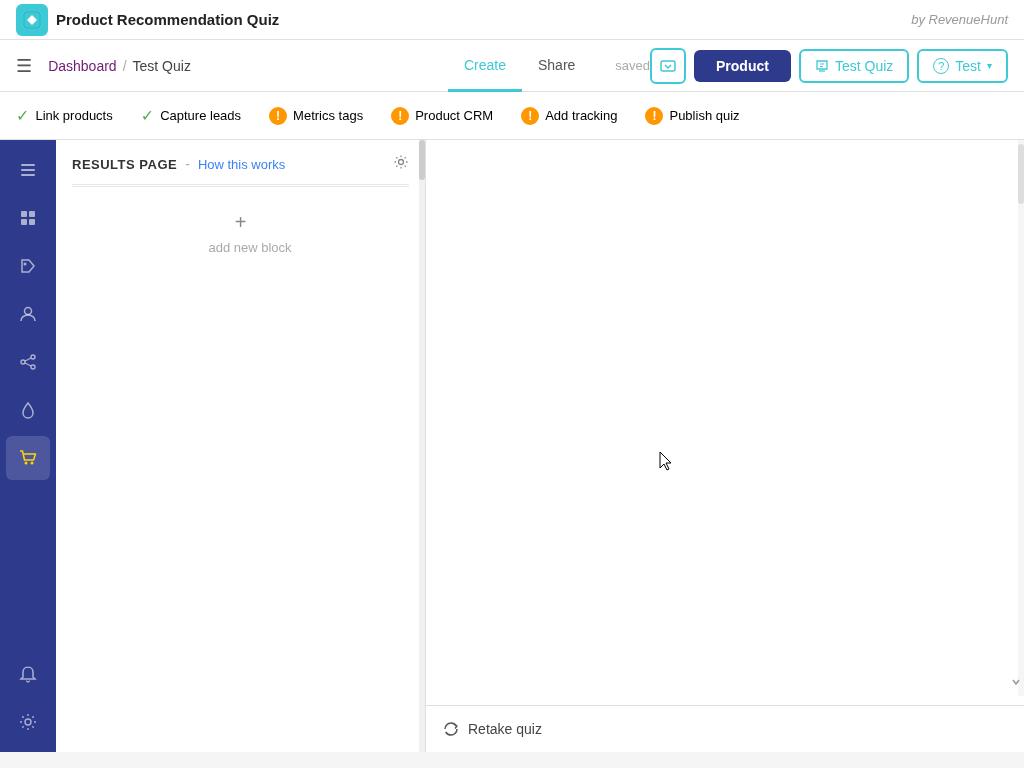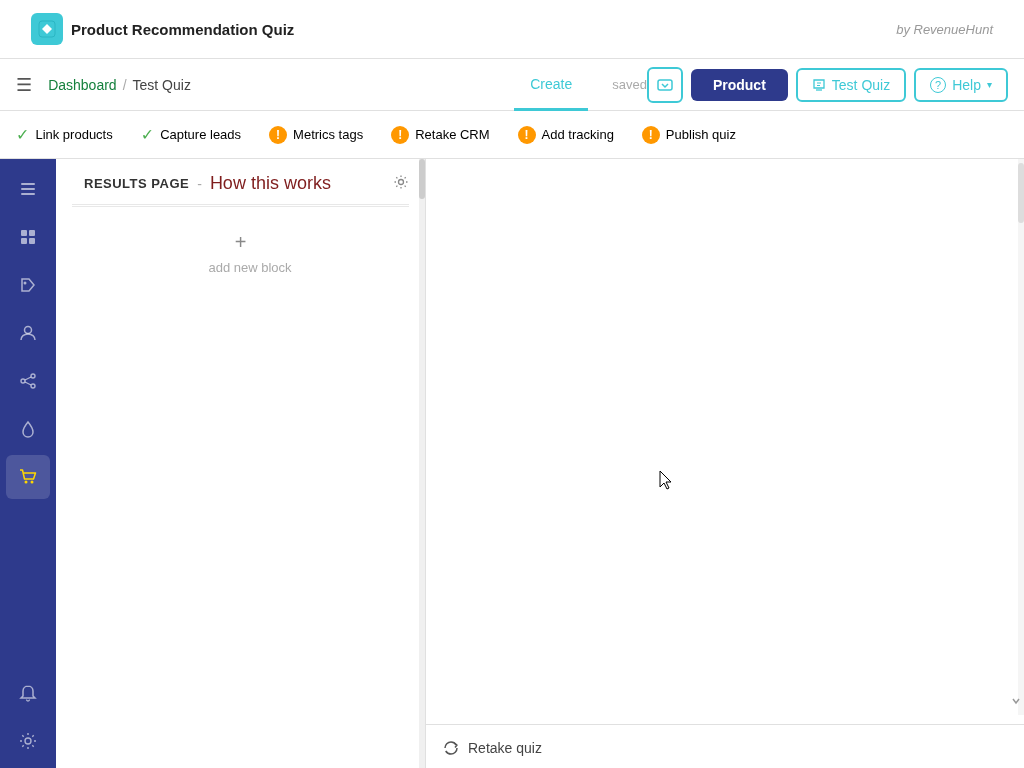--- a/index.html
+++ b/index.html
@@ -2,24 +2,24 @@
 <html><head>
   <meta charset="utf-8">
   <style>
     * { box-sizing: border-box; margin: 0; padding: 0; }
     body { font-family: -apple-system, BlinkMacSystemFont, 'Segoe UI', sans-serif; font-size: 14px; background: #f5f5f5; overflow: hidden; }
 
     
     .header {
       display: flex;
       align-items: center;
-      height: 59px;
+      height: 40px;
       background: #fff;
       border-bottom: 1px solid #e0e0e0;
-      padding: 0 31px;
+      padding: 0 16px;
       gap: 16px;
     }
     .header-logo {
       display: flex;
       align-items: center;
       gap: 8px;
       font-weight: 600;
       font-size: 15px;
       color: #222;
     }
@@ -57,21 +57,21 @@
       cursor: pointer;
       margin-right: 16px;
     }
     .breadcrumb {
       display: flex;
       align-items: center;
       gap: 6px;
       font-size: 14px;
     }
     .breadcrumb-dashboard {
-      color: #15803d;
+      color: #701a75;
       cursor: pointer;
     }
     .breadcrumb-sep { color: #aaa; }
     .breadcrumb-current { color: #444; font-weight: 500; }
     .nav-spacer { flex: 1; }
     .nav-tabs {
       display: flex;
       align-items: flex-end;
       gap: 0;
       margin-right: 24px;
@@ -219,31 +219,30 @@
       height: 40px;
       background: #ccc;
       border-radius: 3px;
     }
 
     .results-page-header {
       display: flex;
       align-items: center;
       padding: 14px 16px 10px 16px;
       gap: 8px;
-      margin-left: 12px;
     }
     .results-page-title {
       font-size: 13px;
       font-weight: 700;
       color: #333;
       letter-spacing: 0.5px;
     }
     .results-page-how {
-      color: #7f1d1d;
-      font-size: 18px;
+      color: #3b82f6;
+      font-size: 13px;
       cursor: pointer;
     }
     .results-page-gear {
       margin-left: auto;
       color: #888;
       font-size: 16px;
       cursor: pointer;
     }
 
     .divider-line {
@@ -330,60 +329,61 @@
 <div class="nav-bar">
   <span class="nav-hamburger">☰</span>
   <div class="breadcrumb">
     <span class="breadcrumb-dashboard">Dashboard</span>
     <span class="breadcrumb-sep">/</span>
     <span class="breadcrumb-current">Test Quiz</span>
   </div>
   <div class="nav-spacer"></div>
   <div class="nav-tabs">
     <div class="nav-tab active">Create</div>
+    <div class="nav-tab">Share</div>
   </div>
   <span class="nav-saved">saved</span>
   <div class="btn-icon">
     <svg width="16" height="16" viewBox="0 0 16 16" fill="none">
       <rect x="1" y="3" width="14" height="10" rx="2" stroke="#3ec9d6" stroke-width="1.5" fill="none"></rect>
       <path d="M5 7 L8 10 L11 7" stroke="#3ec9d6" stroke-width="1.5" fill="none"></path>
     </svg>
   </div>
   <button class="btn-publish">Product</button>
   <button class="btn-test-quiz">
     <svg width="14" height="14" viewBox="0 0 14 14" fill="none">
       <path d="M2 2 L12 2 L12 10 L2 10 Z" stroke="#3ec9d6" stroke-width="1.3" fill="none"></path>
       <path d="M4 12 L10 12" stroke="#3ec9d6" stroke-width="1.3"></path>
       <path d="M5 5 L9 5 M5 7.5 L8 7.5" stroke="#3ec9d6" stroke-width="1.1"></path>
     </svg>
     <span>Test Quiz</span>
   </button>
   <button class="btn-help">
     <span style="border:1.5px solid #3ec9d6; border-radius:50%; width:16px; height:16px; display:inline-flex; align-items:center; justify-content:center; font-size:11px; color:#3ec9d6;">?</span>
-    <span>Help</span>
+    <span>Test</span>
     <span style="font-size:10px; color:#3ec9d6;">▾</span>
   </button>
 </div>
 
 <div class="checklist-bar">
   <div class="checklist-item">
     <span class="check-green">✓</span>
     <span>Link products</span>
   </div>
   <div class="checklist-item">
     <span class="check-green">✓</span>
     <span>Capture leads</span>
   </div>
   <div class="checklist-item">
     <span class="check-warning" style="background:#FF9800; color:#fff; border-radius:50%; width:18px; height:18px; display:inline-flex; align-items:center; justify-content:center; font-size:12px; font-weight:bold;">!</span>
     <span>Metrics tags</span>
   </div>
   <div class="checklist-item">
     <span class="check-warning" style="background:#FF9800; color:#fff; border-radius:50%; width:18px; height:18px; display:inline-flex; align-items:center; justify-content:center; font-size:12px; font-weight:bold;">!</span>
-    <span>Retake CRM</span>
+    <span>Product CRM</span>
   </div>
   <div class="checklist-item">
     <span class="check-warning" style="background:#FF9800; color:#fff; border-radius:50%; width:18px; height:18px; display:inline-flex; align-items:center; justify-content:center; font-size:12px; font-weight:bold;">!</span>
     <span>Add tracking</span>
   </div>
   <div class="checklist-item">
     <span class="check-warning" style="background:#FF9800; color:#fff; border-radius:50%; width:18px; height:18px; display:inline-flex; align-items:center; justify-content:center; font-size:12px; font-weight:bold;">!</span>
     <span>Publish quiz</span>
   </div>
 </div>

